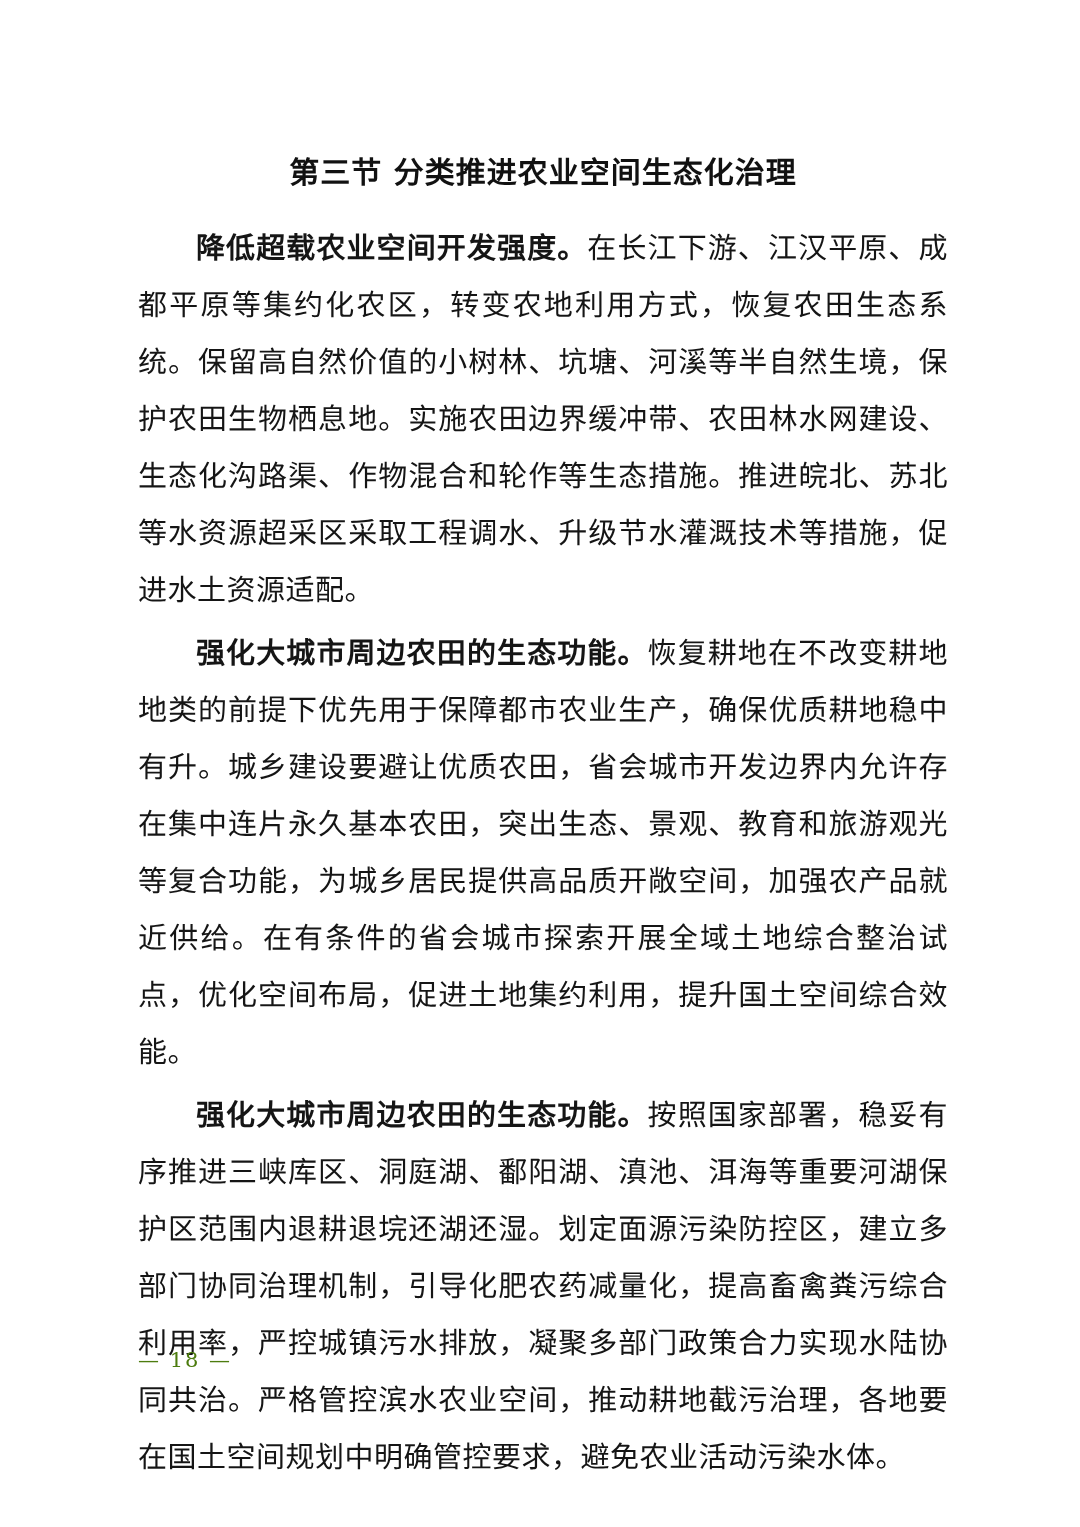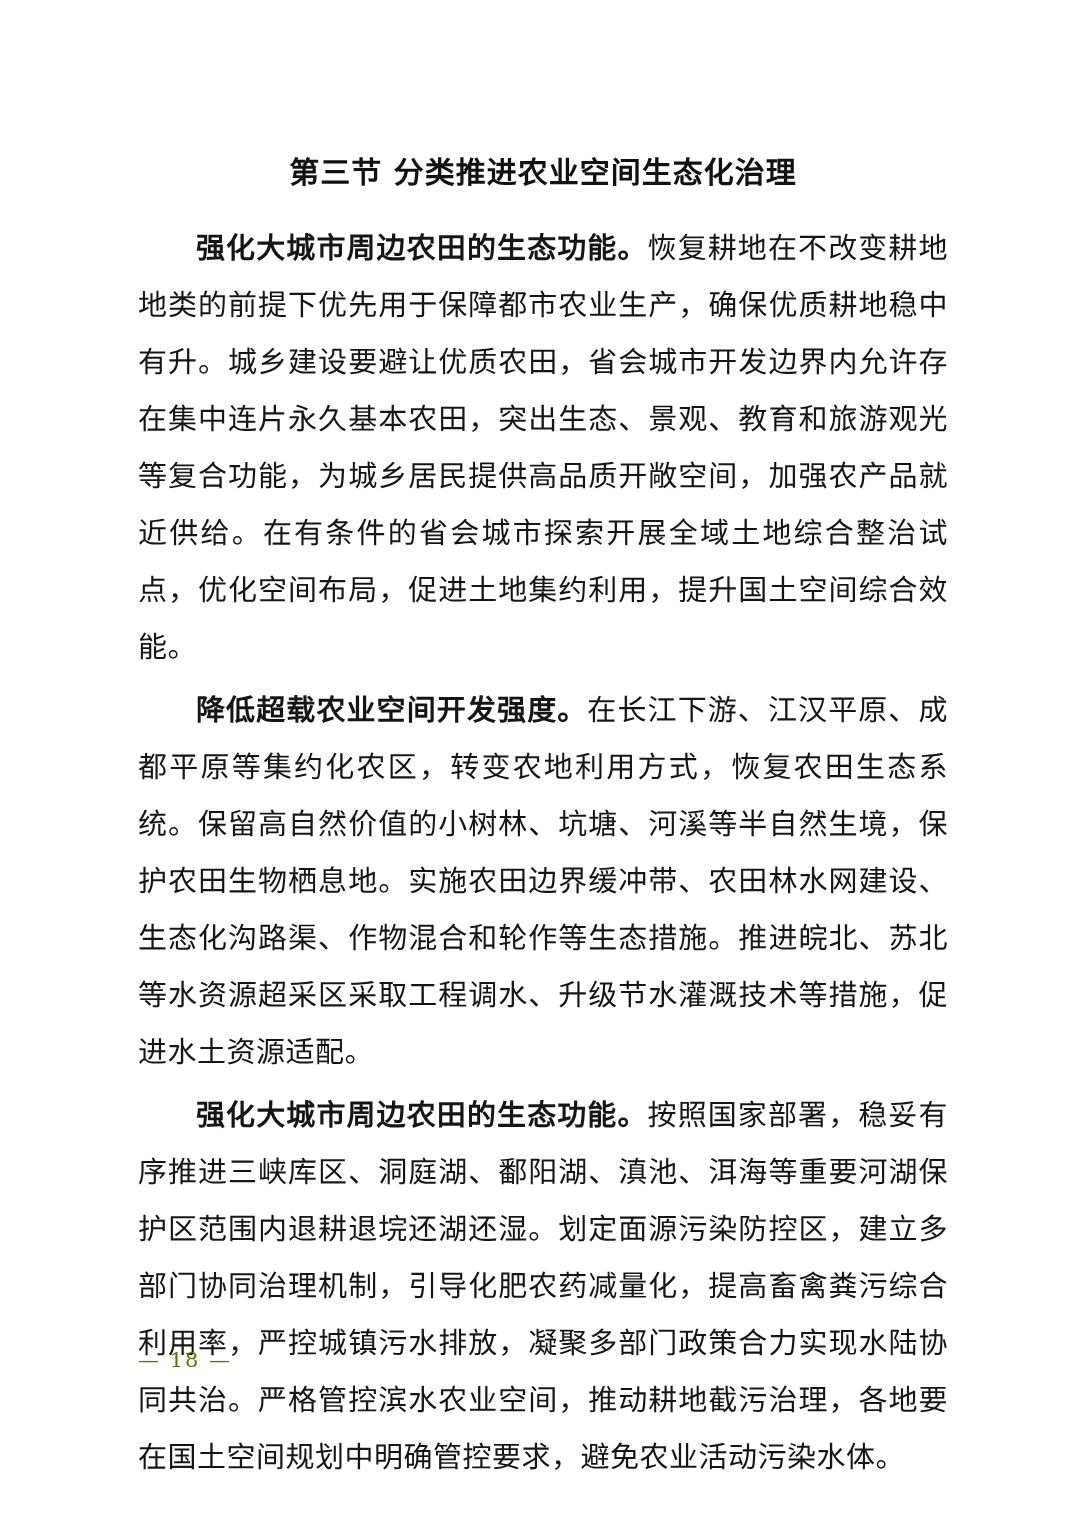--- a/index.html
+++ b/index.html
@@ -65,25 +65,25 @@
 </style>
 </head>
 <body>
 
 <div class="page">
   <div class="content">
 
     <h1 class="section-title">第三节  分类推进农业空间生态化治理</h1>
 
     <p class="para">
-      <span class="lead">强化大城市周边农田的生态功能。</span><span>恢复耕地在不改变耕地地类的前提下优先用于保障都市农业生产，确保优质耕地稳中有升。城乡建设要避让优质农田，省会城市开发边界内允许存在集中连片永久基本农田，突出生态、景观、教育和旅游观光等复合功能，为城乡居民提供高品质开敞空间，加强农产品就近供给。在有条件的省会城市探索开展全域土地综合整治试点，优化空间布局，促进土地集约利用，提升国土空间综合效能。</span>
+      <span class="lead">降低超载农业空间开发强度。</span><span>在长江下游、江汉平原、成都平原等集约化农区，转变农地利用方式，恢复农田生态系统。保留高自然价值的小树林、坑塘、河溪等半自然生境，保护农田生物栖息地。实施农田边界缓冲带、农田林水网建设、生态化沟路渠、作物混合和轮作等生态措施。推进皖北、苏北等水资源超采区采取工程调水、升级节水灌溉技术等措施，促进水土资源适配。</span>
     </p>
 
     <p class="para">
-      <span class="lead">降低超载农业空间开发强度。</span><span>在长江下游、江汉平原、成都平原等集约化农区，转变农地利用方式，恢复农田生态系统。保留高自然价值的小树林、坑塘、河溪等半自然生境，保护农田生物栖息地。实施农田边界缓冲带、农田林水网建设、生态化沟路渠、作物混合和轮作等生态措施。推进皖北、苏北等水资源超采区采取工程调水、升级节水灌溉技术等措施，促进水土资源适配。</span>
+      <span class="lead">强化大城市周边农田的生态功能。</span><span>恢复耕地在不改变耕地地类的前提下优先用于保障都市农业生产，确保优质耕地稳中有升。城乡建设要避让优质农田，省会城市开发边界内允许存在集中连片永久基本农田，突出生态、景观、教育和旅游观光等复合功能，为城乡居民提供高品质开敞空间，加强农产品就近供给。在有条件的省会城市探索开展全域土地综合整治试点，优化空间布局，促进土地集约利用，提升国土空间综合效能。</span>
     </p>
 
     <p class="para">
       <span class="lead">强化大城市周边农田的生态功能。</span><span>按照国家部署，稳妥有序推进三峡库区、洞庭湖、鄱阳湖、滇池、洱海等重要河湖保护区范围内退耕退垸还湖还湿。划定面源污染防控区，建立多部门协同治理机制，引导化肥农药减量化，提高畜禽粪污综合利用率，严控城镇污水排放，凝聚多部门政策合力实现水陆协同共治。严格管控滨水农业空间，推动耕地截污治理，各地要在国土空间规划中明确管控要求，避免农业活动污染水体。</span>
     </p>
 
   </div>
 
   <div class="page-number">— 18 —</div>
 </div>

